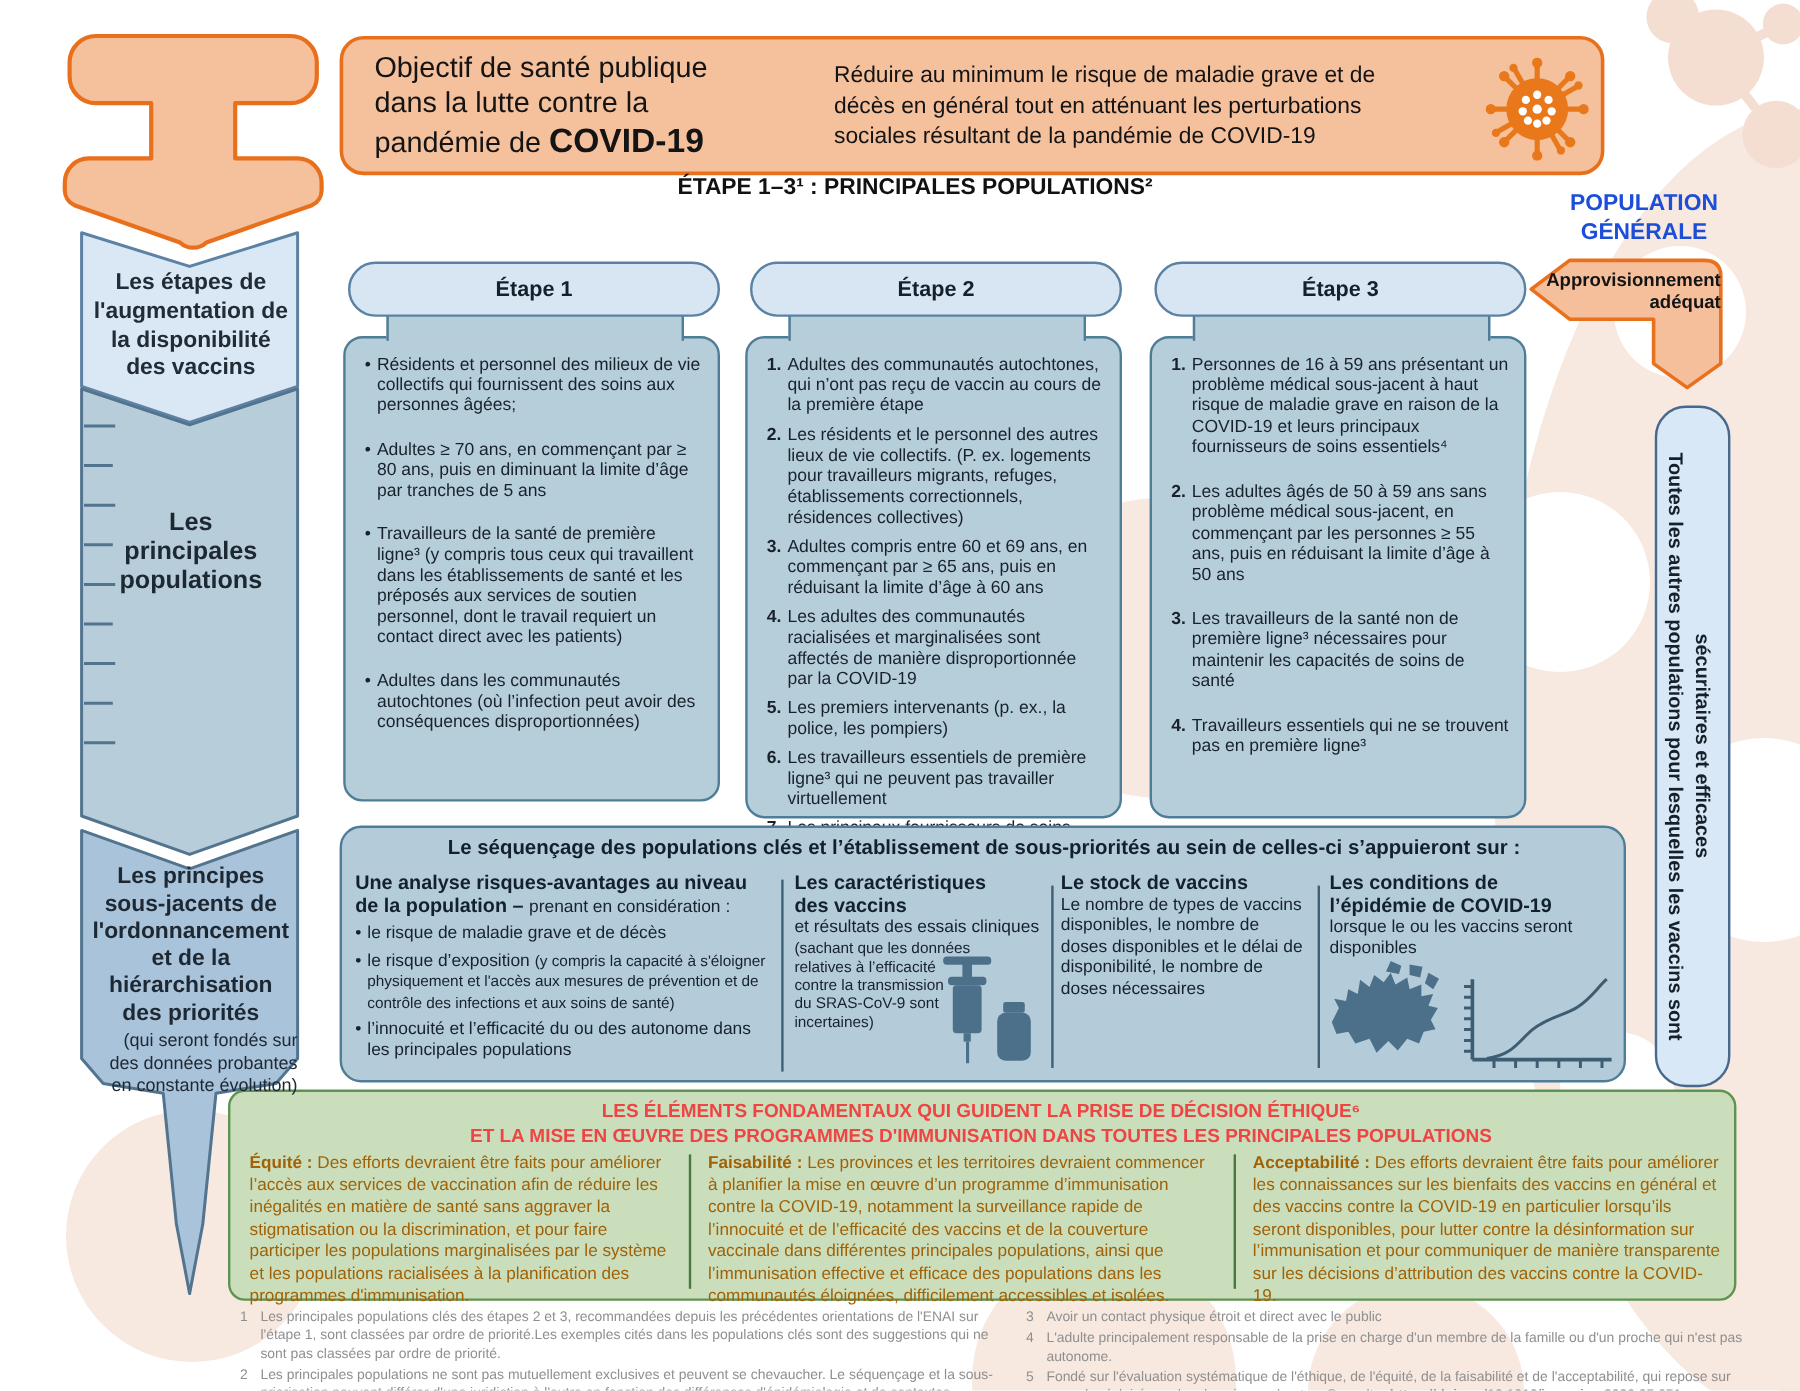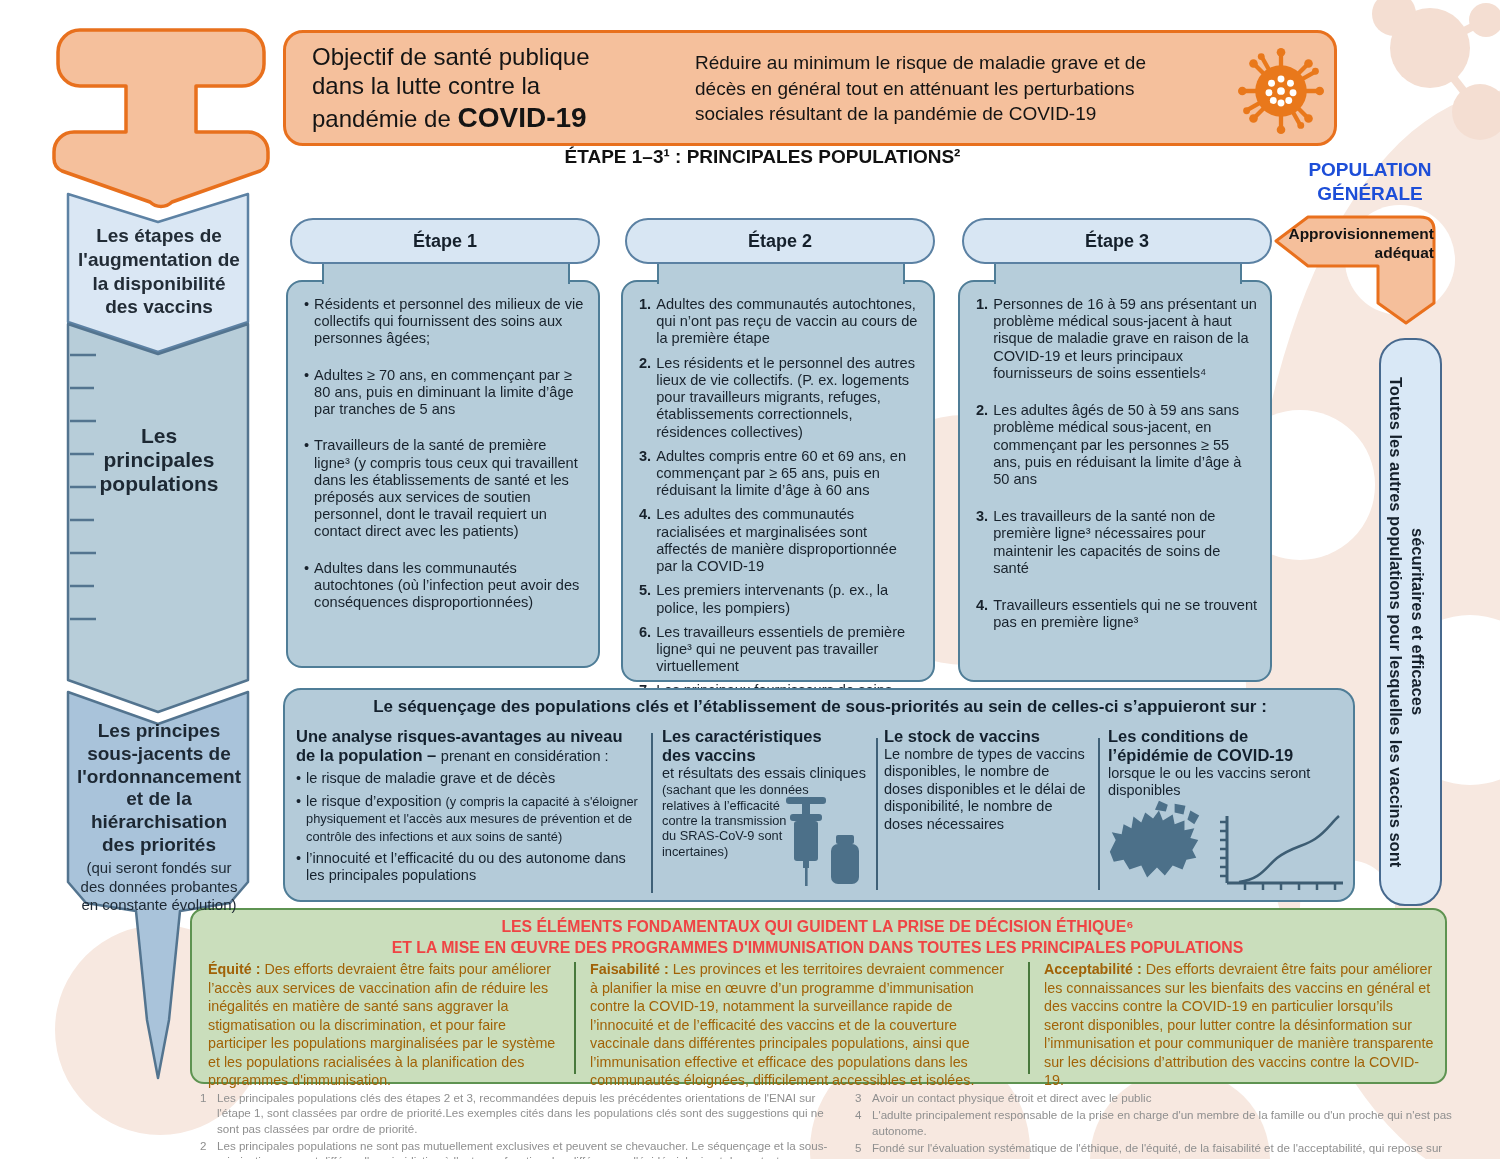--- a/index.html
+++ b/index.html
@@ -43,21 +43,21 @@
              width:52px;height:540px;}
   .supply-text{left:1284px;top:225px;width:150px;text-align:right;font-weight:bold;font-size:15.5px;line-height:1.2;color:#141414;z-index:3;}
 
   
   .band1-text{left:78px;top:224px;width:162px;text-align:center;font-weight:bold;font-size:19px;line-height:1.25;color:#222c36;z-index:3;}
   .barrel-text{left:84px;top:424px;width:150px;text-align:center;z-index:3;}
   .barrel-text .b{font-weight:bold;font-size:21px;line-height:1.15;color:#1d2833;}
   .barrel-text .n{font-size:15.5px;line-height:1.25;color:#1d2833;margin-top:6px;}
   .princ-text{left:70px;top:720px;width:178px;text-align:center;z-index:3;}
   .princ-text .b{font-weight:bold;font-size:19px;line-height:1.2;color:#1d2833;}
-  .princ-text .n{font-size:15px;line-height:1.25;color:#1d2833;margin-top:2px;}
+  .princ-text .n{font-size:15px;line-height:1.25;color:#1d2833;margin-top:2px;text-align:right;}
 
   
   .seq-box{left:283px;top:688px;width:1072px;height:214px;background:#b4cbd9;border:2px solid #4f7d97;
            border-radius:18px;z-index:2;box-sizing:border-box;}
   .seq-title{left:300px;top:697px;width:1040px;text-align:center;font-weight:bold;font-size:17px;color:#13202d;z-index:3;}
   .seq-div{position:absolute;width:2px;background:#3f6077;z-index:3;}
   .seq-col{position:absolute;z-index:3;color:#16222e;}
   .seq-col .h{font-weight:bold;font-size:16.5px;line-height:1.15;color:#13202d;}
   .seq-col .t{font-size:14.5px;line-height:1.2;}
   .seq-col .sm{font-size:12.8px;line-height:1.2;}

